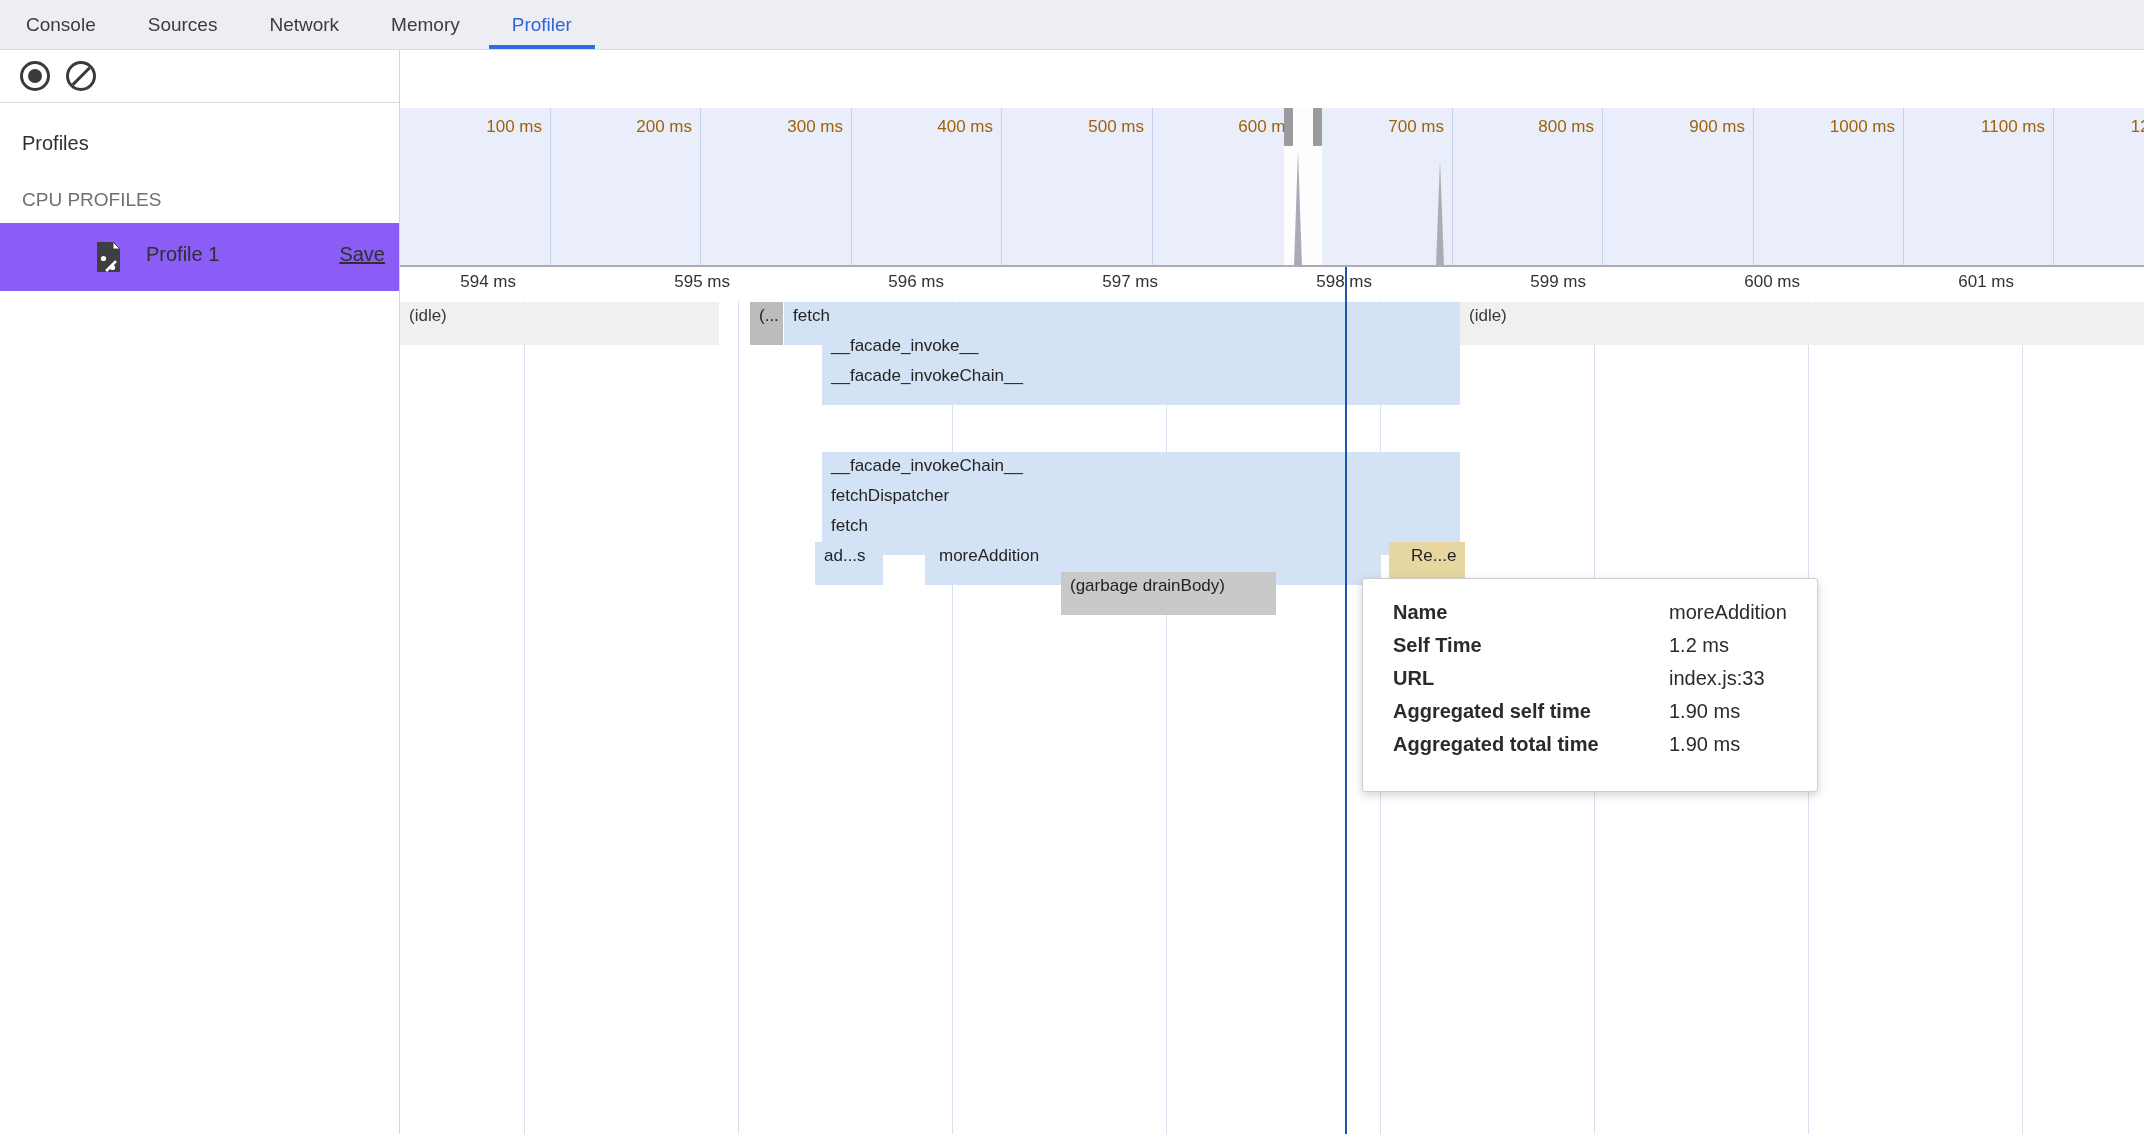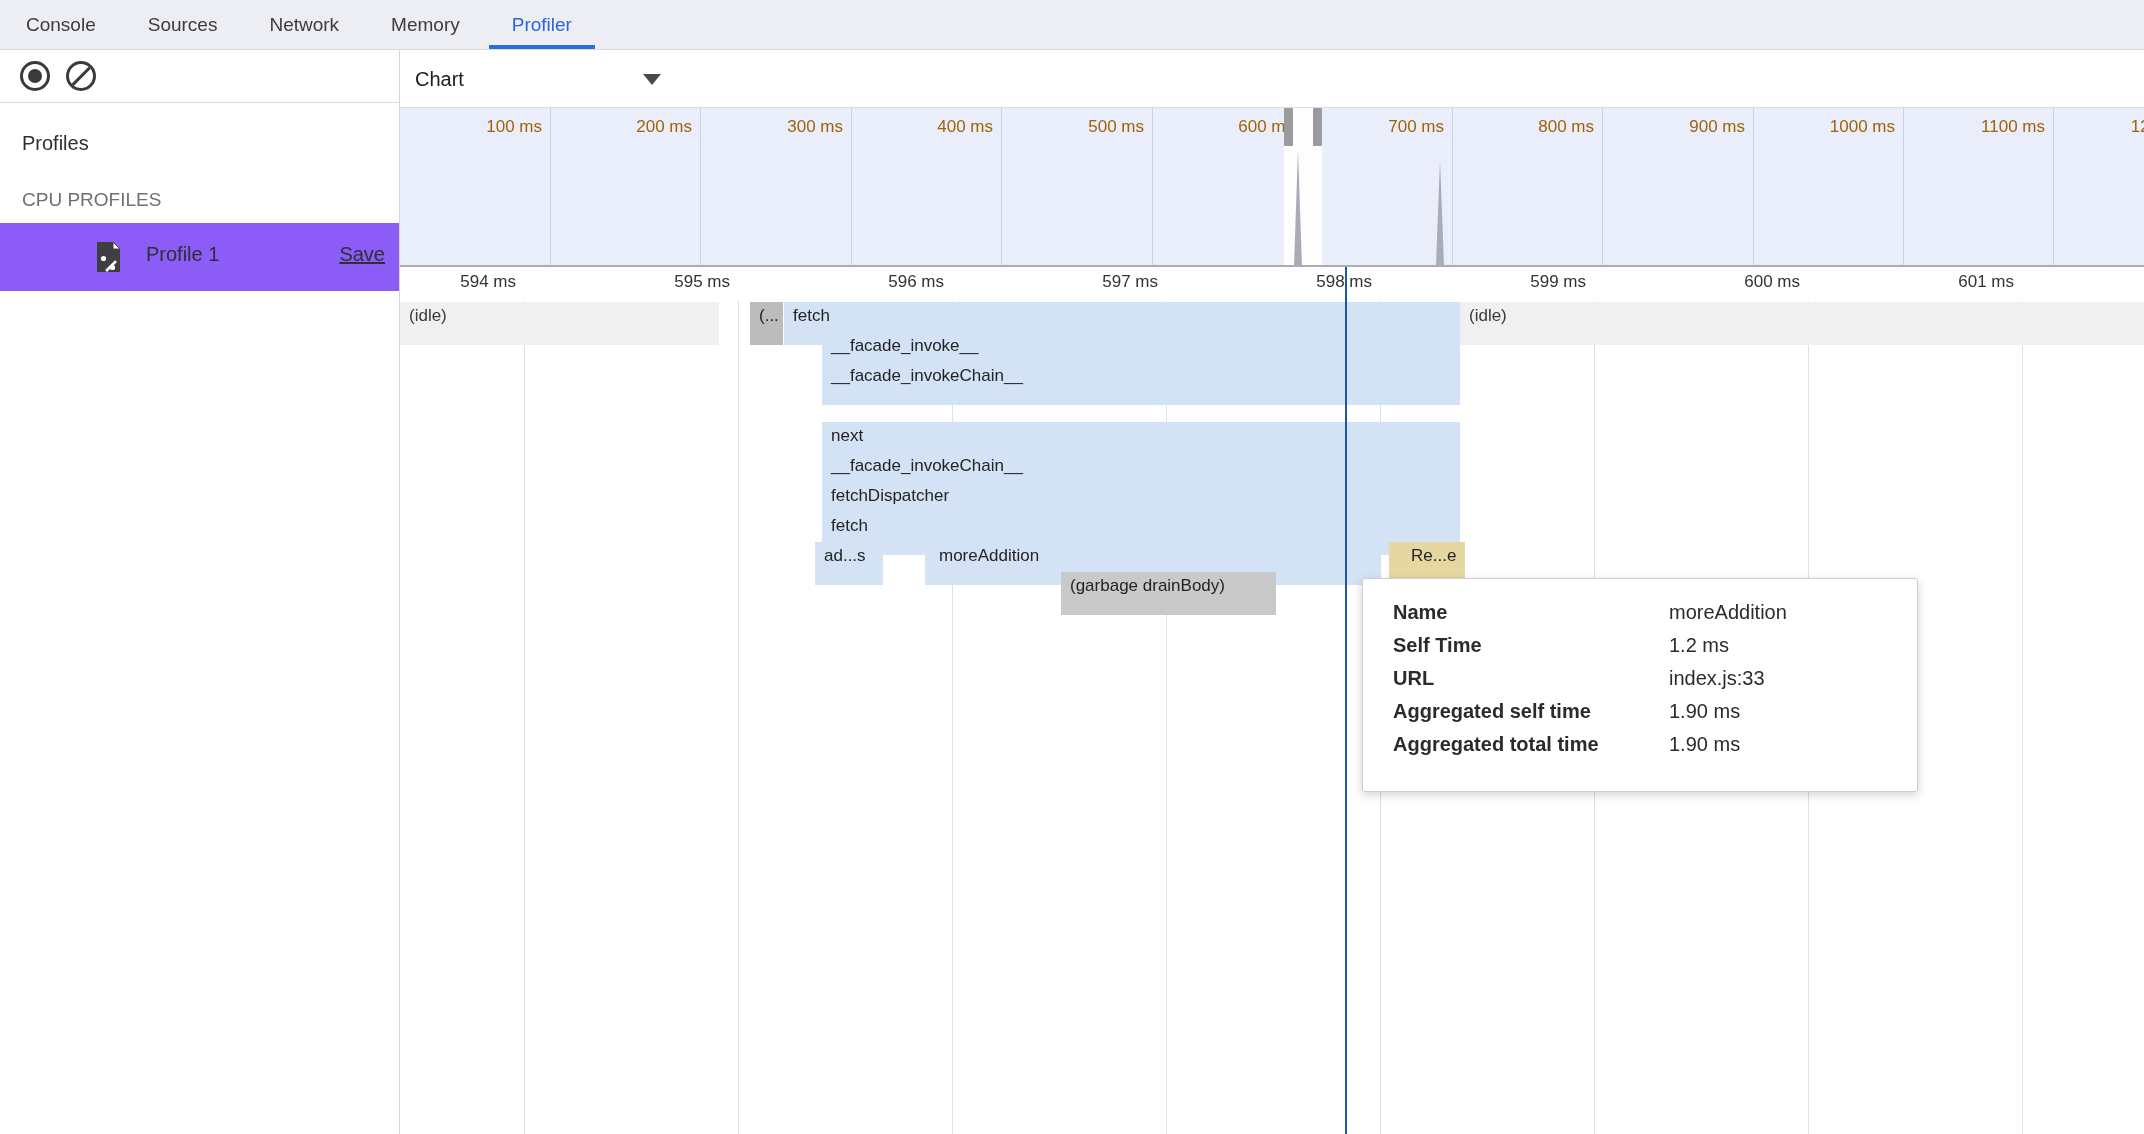--- a/index.html
+++ b/index.html
@@ -56,21 +56,21 @@
   .d-grid{position:absolute;top:0;bottom:0;width:1px;background:rgba(105,135,195,0.25);}
   .flame-bar{position:absolute;height:43px;line-height:27px;font-size:17px;color:#242426;
              white-space:nowrap;overflow:hidden;padding-left:9px;box-sizing:border-box;cursor:default;}
   .t-call{background:#d3e3f5;}
   .t-idle{background:#f0f0f1;color:#39393b;}
   .t-trunc{background:#bcbcbc;}
   .t-gc{background:#c9c9c9;}
   .t-hover{background:#e6d6a0;padding-left:22px;}
   .playhead{position:absolute;top:267px;bottom:0;width:2px;background:#1e56a8;}
   
-  .tooltip{position:absolute;left:1362px;top:578px;width:556px;height:214px;background:#fff;
+  .tooltip{position:absolute;left:1362px;top:578px;width:456px;height:214px;background:#fff;
            border:1px solid #cfcfcf;border-radius:3px;box-shadow:0 3px 10px rgba(0,0,0,0.18);
            box-sizing:border-box;padding:17px 0 0 30px;z-index:30;}
   .tt-row{display:flex;height:33px;align-items:center;font-size:20px;color:#2b2b2d;}
   .tt-label{width:276px;font-weight:bold;}
   .tt-value{flex:1;}
 </style>
 </head>
 <body>
 
 <div id="app">
@@ -102,26 +102,20 @@
         <path d="M19 1 l7 7 h-7 z" fill="#ffffff" stroke="#3f3f41" stroke-width="1"></path>
         <circle cx="9.5" cy="17.5" r="2.6" fill="#ffffff"></circle>
         <circle cx="18.5" cy="26.5" r="2.6" fill="#ffffff"></circle>
         <rect x="7" y="25" width="14" height="2.6" fill="#ffffff" transform="rotate(-45 14 22)"></rect>
       </svg>
       <span class="profile-name">Profile 1</span>
       <span class="save-link">Save</span>
     </div>
   </div>
 
-  <div class="chart-row">
-    <div class="chart-select">
-      <span>Chart</span>
-      <span class="chart-caret"></span>
-    </div>
-  </div>
 
   <div class="overview" id="overview">
       <div class="ov-grid" style="left: 150px;"></div>
       <div class="ov-label" style="left: 12px;">100 ms</div>
       <div class="ov-grid" style="left: 300px;"></div>
       <div class="ov-label" style="left: 162px;">200 ms</div>
       <div class="ov-grid" style="left: 451px;"></div>
       <div class="ov-label" style="left: 313px;">300 ms</div>
       <div class="ov-grid" style="left: 601px;"></div>
       <div class="ov-label" style="left: 463px;">400 ms</div>
@@ -156,21 +150,20 @@
       <div class="d-grid" style="left: 980px;"></div>
       <div class="d-grid" style="left: 1194px;"></div>
       <div class="d-grid" style="left: 1408px;"></div>
       <div class="d-grid" style="left: 1622px;"></div>
       <div class="flame-bar t-idle" style="left: 0px; width: 319px; top: 35px;">(idle)</div>
       <div class="flame-bar t-trunc" style="left: 350px; width: 33px; top: 35px;">(...</div>
       <div class="flame-bar t-call" style="left: 384px; width: 676px; top: 35px;">fetch</div>
       <div class="flame-bar t-idle" style="left: 1060px; width: 684px; top: 35px;">(idle)</div>
       <div class="flame-bar t-call" style="left: 422px; width: 638px; top: 65px;">__facade_invoke__</div>
       <div class="flame-bar t-call" style="left: 422px; width: 638px; top: 95px;">__facade_invokeChain__</div>
-      <div class="flame-bar t-call" style="left: 422px; width: 638px; top: 155px;">next</div>
       <div class="flame-bar t-call" style="left: 422px; width: 638px; top: 185px;">__facade_invokeChain__</div>
       <div class="flame-bar t-call" style="left: 422px; width: 638px; top: 215px;">fetchDispatcher</div>
       <div class="flame-bar t-call" style="left: 422px; width: 638px; top: 245px;">fetch</div>
       <div class="flame-bar t-call" style="left: 415px; width: 68px; top: 275px;">ad...s</div>
       <div class="flame-bar t-call" style="left: 525px; width: 455px; top: 275px; padding-left: 14px;">moreAddition</div>
       <div class="flame-bar t-hover" style="left: 989px; width: 76px; top: 275px;">Re...e</div>
       <div class="flame-bar t-gc" style="left: 661px; width: 215px; top: 305px;">(garbage drainBody)</div>
     </div>
   <div class="ruler" id="ruler">
       <div class="ruler-label" style="left: -14px;">594 ms</div>

